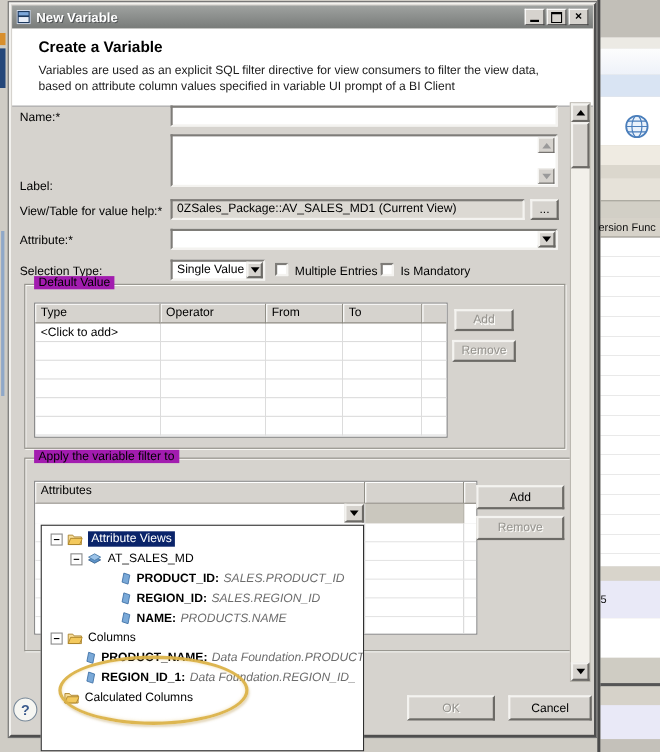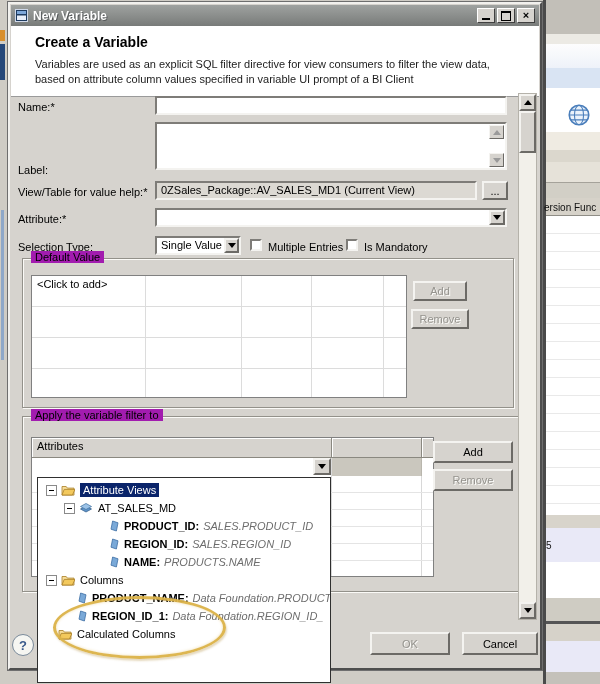--- a/index.html
+++ b/index.html
@@ -36,21 +36,21 @@
   .checkbox{position:absolute;width:12px;height:12px;background:#fff;border:2px solid;
             border-color:#7e7c78 #f4f3f0 #f4f3f0 #7e7c78;box-sizing:border-box;}
 
   .groupbox{position:absolute;border:1px solid #93918a;box-shadow:inset 1px 1px 0 #fbfaf7,1px 1px 0 #fbfaf7;box-sizing:border-box;}
   .legend{position:absolute;top:-8px;left:8px;background:#a21caf;padding:0 4px;}
 
   .tbl{position:absolute;background:#fff;border:1px solid #808080;box-sizing:border-box;overflow:hidden;}
   .thead{display:flex;height:18px;}
   .hcell{background:#d6d3ce;border-right:1px solid #8a8880;border-bottom:1px solid #8a8880;
          box-shadow:inset 1px 1px 0 #fff;padding:2px 5px;box-sizing:border-box;white-space:nowrap;overflow:hidden;}
-  .dvrow{height:31px;border-bottom:1px solid #dcdcdc;box-sizing:border-box;padding:2px 5px;}
+  .dvrow{height:17px;border-bottom:1px solid #dcdcdc;box-sizing:border-box;padding:2px 5px;}
 
   
   .attr-body{position:absolute;left:0;right:0;background:#fff;}
   .vline{position:absolute;top:0;bottom:0;width:1px;background:#d8d8d8;}
   .hline{position:absolute;left:0;right:0;height:1px;background:#e4e4e4;}
 
   
   .popup{position:absolute;left:37px;top:477px;width:294px;height:206px;background:#fff;border:1px solid #2f2f2f;
          z-index:40;overflow:hidden;box-sizing:border-box;}
   .trow{position:absolute;left:0;right:0;height:18px;display:flex;align-items:center;white-space:nowrap;}
@@ -180,20 +180,27 @@
         </span>
     </div>
     <span class="checkbox" style="left:240px;top:235px;"></span>
     <span class="lbl" style="left:258px;top:237px;">Multiple Entries</span>
     <span class="checkbox" style="left:336px;top:235px;"></span>
     <span class="lbl" style="left:354px;top:237px;">Is Mandatory</span>
 
     <div class="groupbox" style="left:12px;top:254px;width:492px;height:150px;">
       <span class="legend">Default Value</span>
       <div class="tbl" style="left:8px;top:16px;width:376px;height:123px;">
+        <div class="thead">
+          <span class="hcell" style="width:114px;">Type</span>
+          <span class="hcell" style="width:96px;">Operator</span>
+          <span class="hcell" style="width:70px;">From</span>
+          <span class="hcell" style="width:72px;">To</span>
+          <span class="hcell" style="flex:1;border-right:none;"></span>
+        </div>
         <div style="background-image:linear-gradient(90deg,transparent 0 113px,#dcdcdc 113px 114px,transparent 114px 209px,#dcdcdc 209px 210px,transparent 210px 279px,#dcdcdc 279px 280px,transparent 280px 351px,#dcdcdc 351px 352px,transparent 352px);">
           <div class="dvrow"><span>&lt;Click to add&gt;</span></div>
           <div class="dvrow"></div>
           <div class="dvrow"></div>
           <div class="dvrow"></div>
           <div class="dvrow"></div>
           <div class="dvrow"></div>
         </div>
       </div>
       <div class="btn3d disabled" style="left:390px;top:22px;width:54px;height:20px;">

